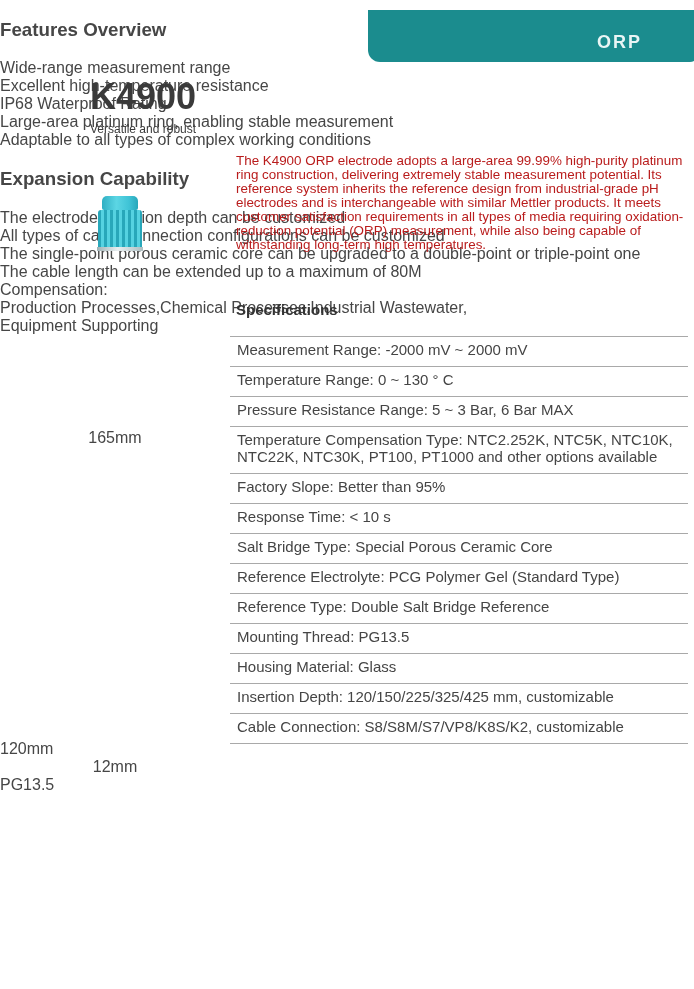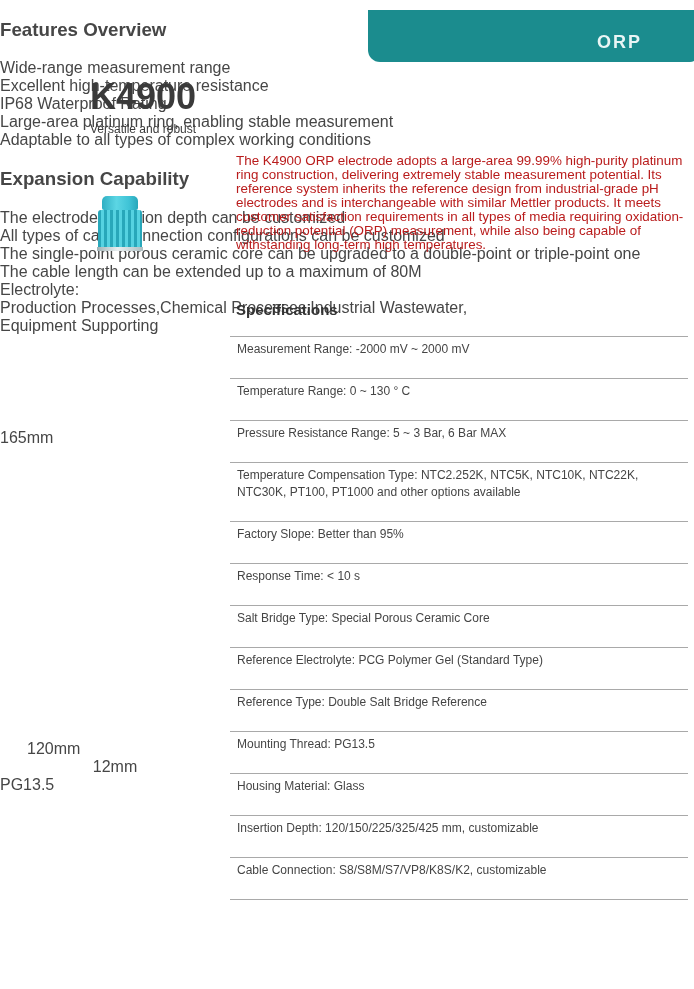--- a/index.html
+++ b/index.html
@@ -14,22 +14,22 @@
     font-size:18px;font-weight:700;letter-spacing:2px;}
   
   .title{position:absolute;left:90px;top:76px;margin:0;font-size:36px;font-weight:700;color:#3a3a3a;text-align:right;}
   .subtitle{position:absolute;left:90px;top:122px;font-size:12px;color:#3a3a3a;}
   
   .description{position:absolute;left:236px;top:154px;width:456px;margin:0;
     font-size:13.4px;line-height:14px;color:#b91c1c;}
   
   .specs-title{position:absolute;left:236px;top:301px;margin:0;font-size:15px;font-weight:600;color:#333;}
   .specs-table{position:absolute;left:230px;top:336px;width:458px;border-top:1px solid #a9a9a9;}
-  .spec-row{border-bottom:1px solid #a9a9a9;padding:4px 0 20px 7px;
-    font-size:12px;line-height:17px;color:#454545;}
+  .spec-row{border-bottom:1px solid #a9a9a9;padding:4px 0 8px 7px;
+    font-size:15px;line-height:17px;color:#454545;}
   
   .figure{position:absolute;left:0;top:0;width:230px;height:680px;}
   .electrode{position:absolute;left:93px;top:196px;width:54px;}
   .electrode > div{margin:0 auto;}
   .cap-top{width:36px;height:14px;border-radius:5px 5px 2px 2px;
     background:linear-gradient(90deg,#2fafc3,#5cd6e4 40%,#3fc3d6 75%,#28a7ba);}
   .cap-knurl{width:44px;height:37px;border-radius:3px 3px 0 0;
     background:repeating-linear-gradient(90deg,#28a7ba 0 3px,#55d2e1 3px 6px);}
   .cap-ring{width:46px;height:4px;background:linear-gradient(90deg,#9fb2b5,#e8eef0 45%,#aebfc2);}
   .cap-body{width:50px;height:35px;border-radius:2px;
@@ -94,26 +94,26 @@
       <div class="glass">
         <div class="glass-highlight"></div>
         <div class="glass-inner"></div>
       </div>
       <div class="tip"></div>
     </div>
 
     <div class="dim dim-h" style="left:60px;top:201px;width:16px;"></div>
     <div class="dim dim-v" style="left:68px;top:201px;height:429px;"></div>
     <div class="dim dim-h" style="left:60px;top:630px;width:16px;"></div>
-    <div class="dim-label vert" style="left:44px;top:398px;">165mm</div>
+    <div class="dim-label vert" style="left:44px;top:398px;text-align:center;">165mm</div>
 
     <div class="dim dim-h" style="left:155px;top:337px;width:16px;"></div>
     <div class="dim dim-v" style="left:163px;top:337px;height:293px;"></div>
     <div class="dim dim-h" style="left:155px;top:630px;width:16px;"></div>
-    <div class="dim-label vert" style="left:172px;top:458px;padding-left:27px;">120mm</div>
+    <div class="dim-label vert" style="left:172px;top:458px;">120mm</div>
 
     <div class="dim dim-h" style="left:104px;top:641px;width:34px;"></div>
     <div class="dim-label" style="left:104px;top:646px;text-align:center;">12mm</div>
 
     <div class="dim dim-h" style="left:133px;top:305px;width:31px;"></div>
     <div class="pg-label">PG13.5</div>
   </div>
 
   <p class="description">The K4900 ORP electrode adopts a large-area 99.99% high-purity platinum ring construction, delivering extremely stable measurement potential. Its reference system inherits the reference design from industrial-grade pH electrodes and is interchangeable with similar Mettler products. It meets customer satisfaction requirements in all types of media requiring oxidation-reduction potential (ORP) measurement, while also being capable of withstanding long-term high temperatures.</p>
 
@@ -168,18 +168,18 @@
       <div class="feat-item"><span>The electrode insertion depth can be customized</span></div>
 
       <div class="feat-item"><span>All types of cable connection configurations can be customized</span></div>
 
       <div class="feat-item"><span>The single-point porous ceramic core can be upgraded to a double-point or triple-point one</span></div>
 
       <div class="feat-item"><span>The cable length can be extended up to a maximum of 80M</span></div>
     </div>
 
   <div class="apps-box">
-    <div class="apps-title">Electrolyte:</div>
+    <div class="apps-title">Compensation:</div>
     <div class="apps-line">Production Processes,Chemical Processes,Industrial Wastewater,</div>
     <div class="apps-line">Equipment Supporting</div>
   </div>
 
 </div>
 
 </body></html>

